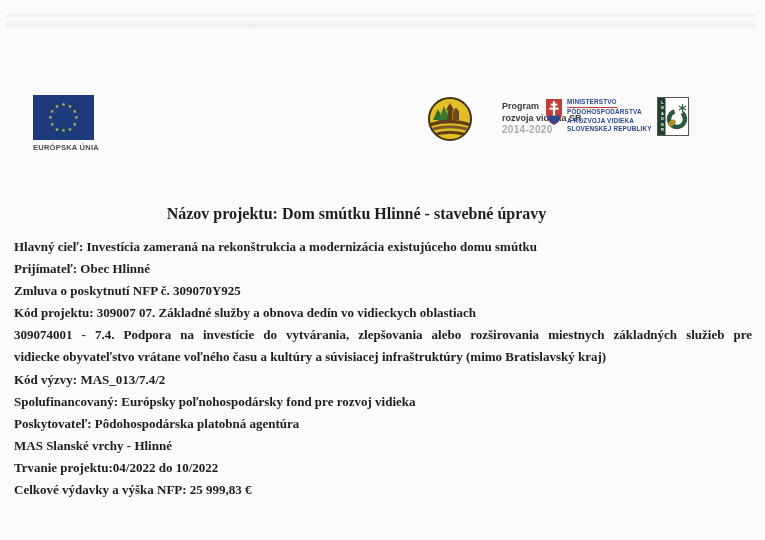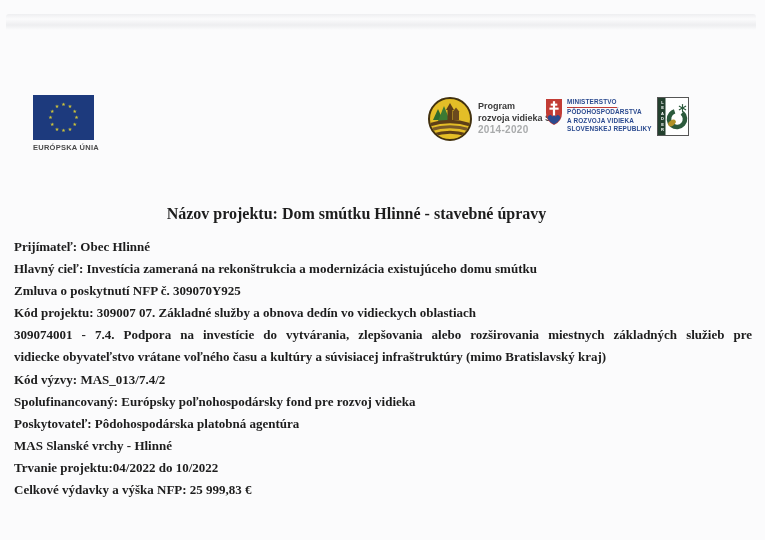--- a/index.html
+++ b/index.html
@@ -22,21 +22,21 @@
   }
   
   .eu-logo{position:absolute;left:33px;top:95px;width:62px;}
   .eu-flag{display:block;width:61px;height:45px;}
   .eu-caption{
     margin-top:3px;
     font-family:"Liberation Sans", sans-serif;
     font-size:7.5px;font-weight:700;letter-spacing:.25px;color:#4a4a4a;
     white-space:nowrap;
   }
-  .prv-logo{position:absolute;left:427px;top:96px;display:flex;align-items:flex-start;}
+  .prv-logo{position:absolute;left:427px;top:96px;display:flex;align-items:flex-start;gap:24px;}
   .prv-icon{width:46px;height:46px;display:block;}
   .prv-text{margin-left:5px;margin-top:5px;font-family:"Liberation Sans", sans-serif;line-height:11.5px;}
   .prv-line{font-size:9px;font-weight:700;color:#3a3a3a;white-space:nowrap;}
   .prv-years{font-size:10px;font-weight:600;color:#a9abac;letter-spacing:.3px;}
   .ministry-logo{position:absolute;left:545px;top:97px;display:flex;align-items:flex-start;}
   .ministry-crest{width:18px;height:28px;display:block;margin-top:1px;}
   .ministry-text{
     margin-left:4px;margin-top:1px;
     font-family:"Liberation Sans", sans-serif;
     font-size:6.4px;font-weight:700;letter-spacing:.15px;
@@ -156,22 +156,22 @@
         <line x1="22.3" y1="9.2" x2="28.7" y2="12.8"></line>
         <line x1="22.3" y1="12.8" x2="28.7" y2="9.2"></line>
       </g>
     </svg>
     <div class="leader-vtext">LEADER</div>
   </div>
 
   <p class="doc-title">Názov projektu: Dom smútku Hlinné - stavebné úpravy</p>
 
   <div class="doc-body">
+    <p>Hlavný cieľ: Investícia zameraná na rekonštrukcia a modernizácia existujúceho domu smútku</p>
     <p>Prijímateľ: Obec Hlinné</p>
-    <p>Hlavný cieľ: Investícia zameraná na rekonštrukcia a modernizácia existujúceho domu smútku</p>
     <p>Zmluva o poskytnutí NFP č. 309070Y925</p>
     <p>Kód projektu: 309007 07. Základné služby a obnova dedín vo vidieckych oblastiach</p>
     <p class="wrapfill">309074001 - 7.4. Podpora na investície do vytvárania, zlepšovania alebo rozširovania miestnych základných služieb pre</p>
     <p class="wrapnorm">vidiecke obyvateľstvo vrátane voľného času a kultúry a súvisiacej infraštruktúry (mimo Bratislavský kraj)</p>
     <p>Kód výzvy: MAS_013/7.4/2</p>
     <p>Spolufinancovaný: Európsky poľnohospodársky fond pre rozvoj vidieka</p>
     <p>Poskytovateľ: Pôdohospodárska platobná agentúra</p>
     <p>MAS Slanské vrchy - Hlinné</p>
     <p>Trvanie projektu:04/2022 do 10/2022</p>
     <p>Celkové výdavky a výška NFP: 25 999,83 €</p>

